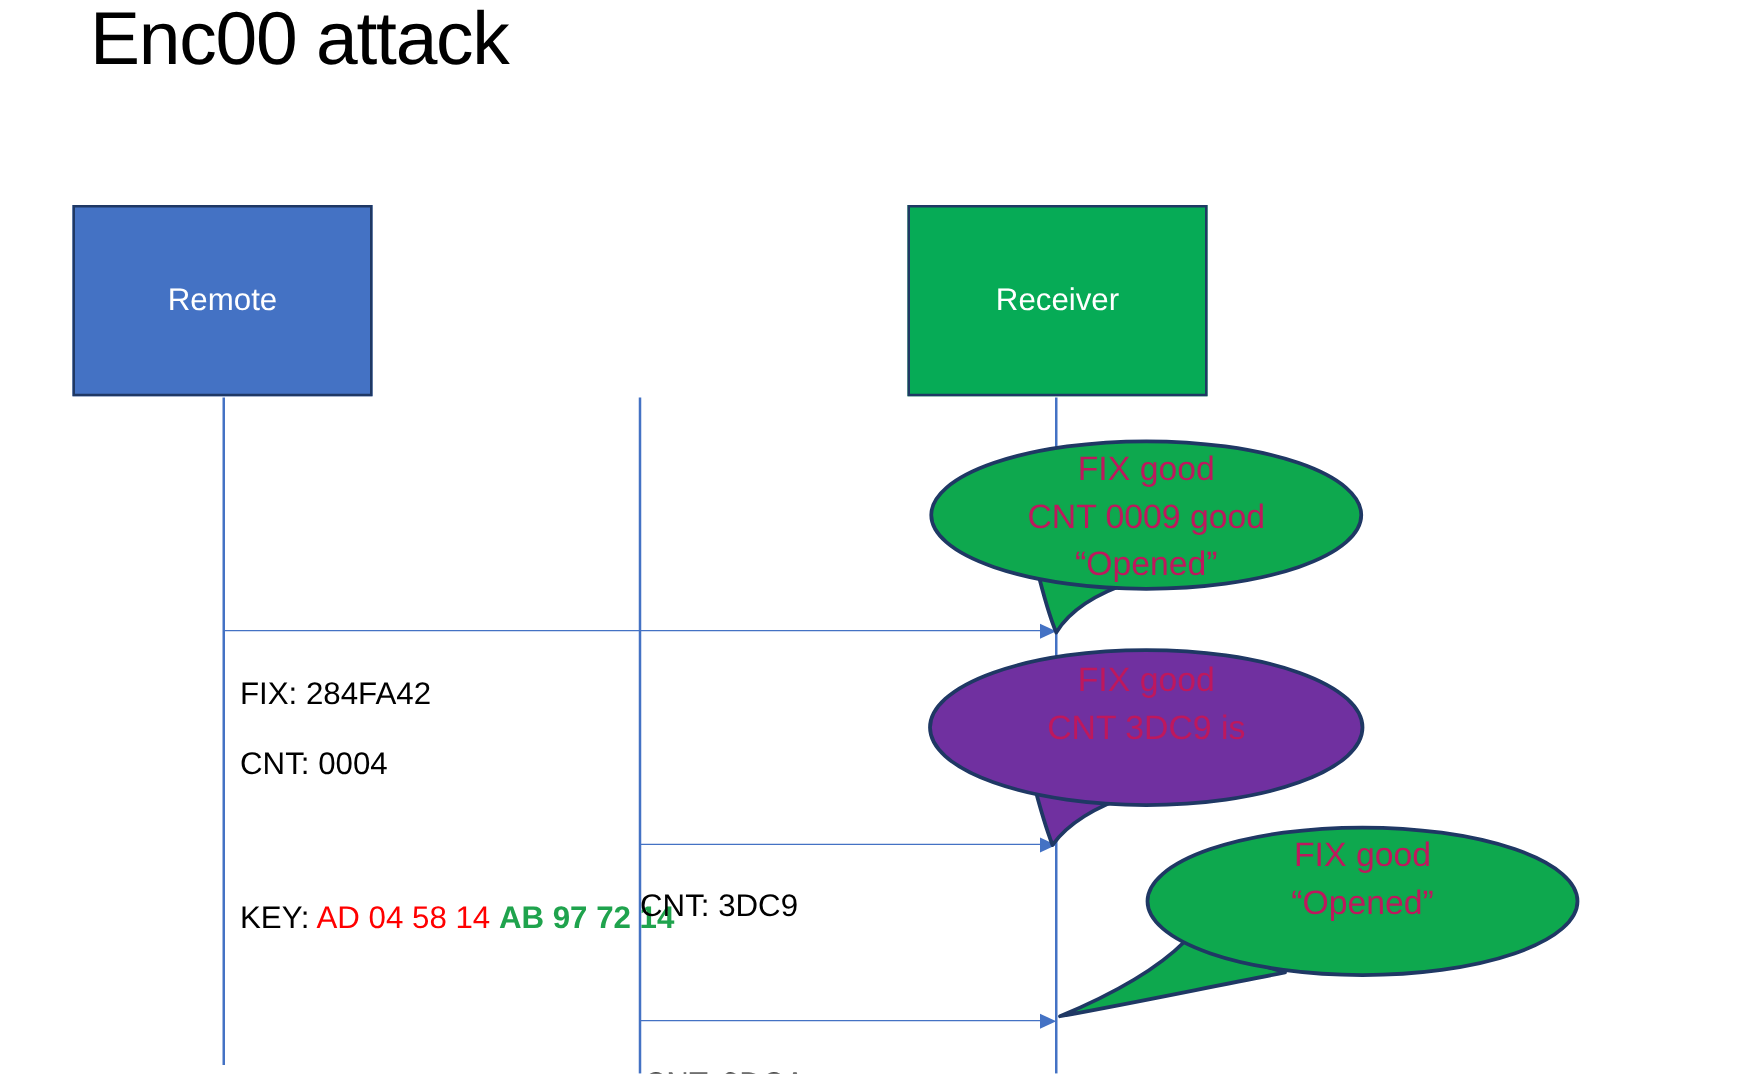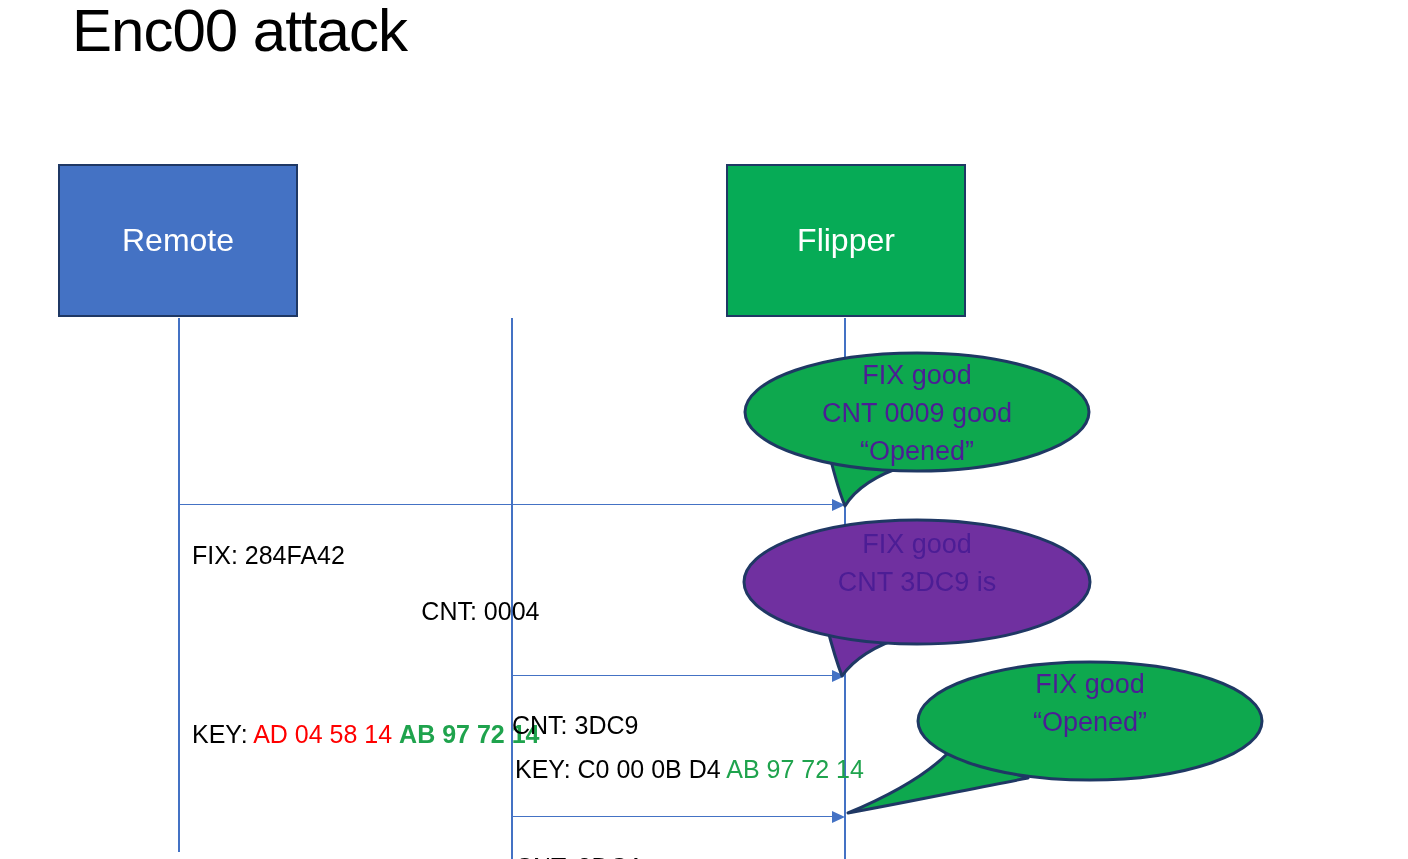--- a/index.html
+++ b/index.html
@@ -8,21 +8,21 @@
     background:#fff; font-family:"Liberation Sans", sans-serif;
   }
   .title {
     position:absolute; left:72px; top:-4px; margin:0;
     font-size:60px; font-weight:300; letter-spacing:-1px; color:#000;
   }
   .actor {
     position:absolute; top:164px; width:240px; height:153px;
     border:2.5px solid var(--c-outline); box-sizing:border-box;
     display:flex; align-items:center; justify-content:center;
-    color:#fff; font-size:32px;
+    color:#fff; font-size:25px;
   }
   .actor.remote   { left:58px;  background:var(--c-blue); }
   .actor.flipper  { left:392px; background:var(--c-orange); }
   .actor.receiver { left:726px; background:var(--c-green_box); }
   .lifeline {
     position:absolute; width:1.5px; background:var(--c-line); top:318px;
   }
   .lifeline.remote   { left:178px; height:534px; }
   .lifeline.flipper  { left:511px; height:541px; }
   .lifeline.receiver { left:844px; height:541px; }
@@ -30,47 +30,47 @@
   .arrow .shaft {
     position:absolute; left:0; right:12px; top:5.6px; height:1.6px;
     background:var(--c-line);
   }
   .arrow .head {
     position:absolute; right:0; top:0.5px; width:0; height:0;
     border-left:13px solid var(--c-line);
     border-top:6px solid transparent; border-bottom:6px solid transparent;
   }
   .msg-label {
-    position:absolute; font-size:25px; color:#000; white-space:pre; z-index:4;text-align:right;
+    position:absolute; font-size:25px; color:#000; white-space:pre; z-index:4;
   }
   .lh36 { line-height:35px; }
   .lh41 { line-height:41px; }
   .bubble-svg { position:absolute; z-index:5; }
   .bubble-svg path, .bubble-svg ellipse {
     stroke:var(--c-outline); stroke-width:3; stroke-linejoin:round;
   }
   .fill-green  { fill:var(--c-green_bubble); }
   .fill-purple { fill:var(--c-purple); }
   .bubble-text {
-    position:absolute; width:350px; z-index:6; color:#4c1d95;
+    position:absolute; width:350px; z-index:6; color:#be185d;
     font-size:27px; line-height:38px; text-align:center;
   }
 </style>
 </head>
 <body>
 
 <div class="stage">
 
   <h1 class="title">Enc00 attack</h1>
 
   <div class="actor remote">
     <span>Remote</span>
   </div>
   <div class="actor receiver">
-    <span>Flipper</span>
+    <span>Receiver</span>
   </div>
 
   <div class="lifeline remote"></div>
   <div class="lifeline flipper"></div>
   <div class="lifeline receiver"></div>
 
   <div class="arrow" style="left:179px; top:498px; width:666px;">
     <div class="shaft"></div>
     <div class="head"></div>
   </div>
@@ -86,23 +86,20 @@
   <div class="msg-label lh36" style="left:192px; top:468px;">
     <div><span>FIX: 284FA42</span></div>
   </div>
   <div class="msg-label lh41" style="left:192px; top:509px;">
     <div><span>CNT: 0004</span></div>
     <div><span>KEY: </span><span style="color: rgb(255, 0, 0);">AD 04 58 14 </span><span style="color: rgb(31, 163, 77); font-weight: bold;">AB 97 72 14</span></div>
   </div>
 
   <div class="msg-label lh36" style="left:512px; top:638px;">
     <div><span>CNT: 3DC9</span></div>
-  </div>
-  <div class="msg-label lh36" style="left:515px; top:682px;">
-    <div><span>KEY: C0 00 0B D4 </span><span style="color: rgb(31, 163, 77);">AB 97 72 14</span></div>
   </div>
 
   <div class="msg-label lh36" style="left:515px; top:780px;">
     <div><span>CNT: 3DCA</span></div>
   </div>
   <div class="msg-label lh36" style="left:515px; top:823px;">
     
   </div>
 
   <svg class="bubble-svg" style="left:733px; top:345px;" width="370" height="165" viewBox="0 0 370 165">

